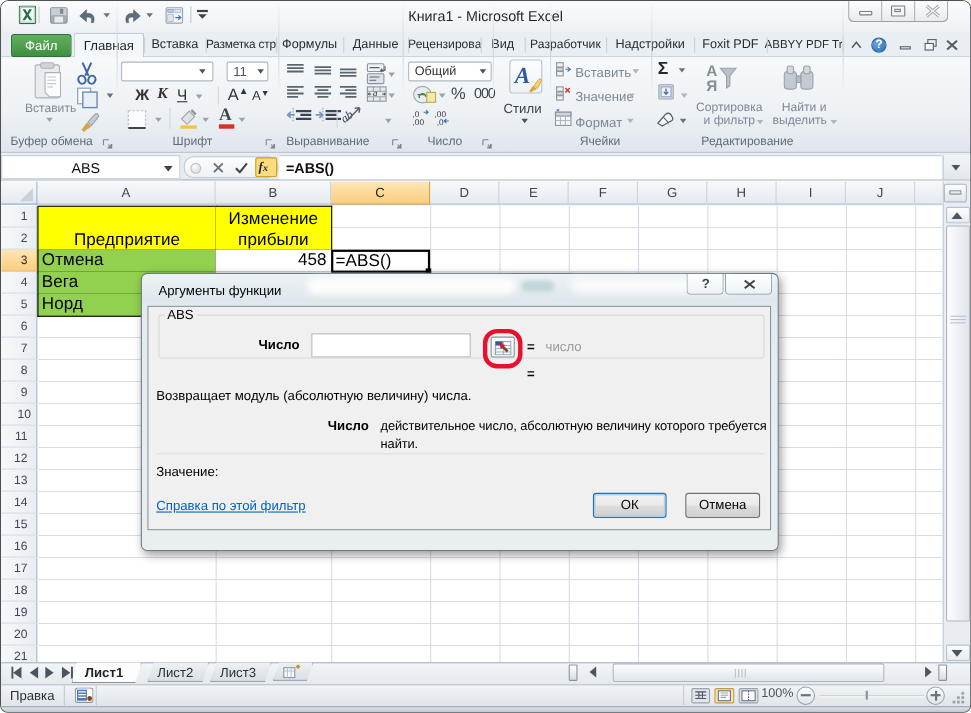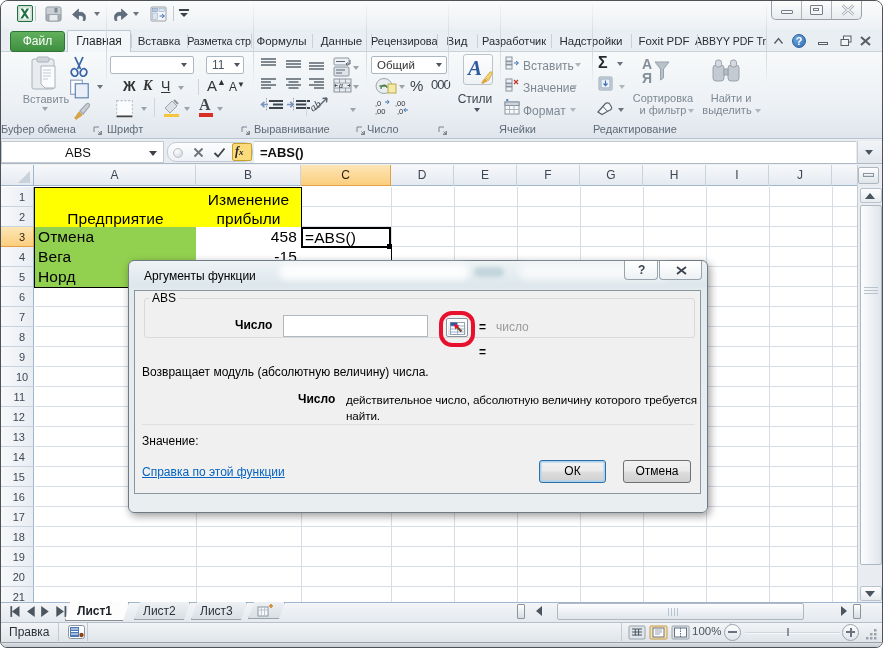--- a/index.html
+++ b/index.html
@@ -23,21 +23,21 @@
 .tabsep { position:absolute; top:33px; height:14px; width:1px; background:#c8d0d9; }
 #tab-file { position:absolute; left:9px; top:30px; width:55px; height:21px; border-radius:3px;
   background:linear-gradient(#60b05c,#3f8f42); border:1px solid #2e7434; color:#fff; font-size:12px; text-align:center; line-height:19px; }
 #tab-sel { position:absolute; left:66px; top:29px; width:64px; height:23px; background:#f4f7f9; border:1px solid #c0c9d3; border-bottom:none; border-radius:2px 2px 0 0; color:#1d2227; font-size:12px; text-align:center; line-height:21px; }
 
 
 #ribbon { position:absolute; left:0; top:51px; width:100%; height:87px;
   background:linear-gradient(#f7f9fa 0%, #edf1f5 60%, #e2e8ee 92%, #dfe5ec 100%);
   border-bottom:1px solid #b9c3ce; }
 .rgsep { position:absolute; top:2px; height:82px; width:1px; background:linear-gradient(#f5f7f9,#c9d2db,#f0f3f6); }
-.rglabel { position:absolute; bottom:3px; left:0; width:100%; font-size:11px; color:#5f6b78; }
+.rglabel { position:absolute; bottom:3px; left:0; width:100%; text-align:center; font-size:11px; color:#5f6b78; }
 .rbtn-txt { font-size:11px; color:#3b444e; }
 
 
 #fbar { position:absolute; left:0; top:139px; width:100%; height:24px; background:#e7ecf1; border-bottom:1px solid #aeb8c4; }
 #namebox { position:absolute; left:0; top:140px; width:163px; height:22px; background:#fff; border:1px solid #c3ccd6; }
 #fxpill { position:absolute; left:166px; top:141px; width:86px; height:20px; background:linear-gradient(#fdfdfe,#eef1f5); border:1px solid #c3ccd6; border-radius:9px; }
 #ftext { position:absolute; left:253px; top:140px; width:602px; height:22px; background:#fff; border-top:1px solid #c3ccd6; font-size:13px; font-weight:bold; color:#111; line-height:22px; padding-left:6px;}
 #fexp { position:absolute; left:856px; top:140px; width:26px; height:22px; background:linear-gradient(#f2f4f7,#e2e7ed); border-left:1px solid #c3ccd6; }
 
 
@@ -58,32 +58,33 @@
 #vsb { position:absolute; left:856px; top:164px; width:27px; height:437px; background:#e9edf2; border-left:1px solid #c3ccd6;}
 
 
 #sheetrow { position:absolute; left:0; top:601px; width:100%; height:20px; background:linear-gradient(#f3f5f7,#e4e9ee); border-top:1px solid #9eb6ce; }
 
 
 #statusbar { position:absolute; left:0; top:621px; width:100%; height:20px; background:linear-gradient(#f2f4f6,#dfe5ea); border-top:1px solid #b7c0ca; font-size:12px; color:#3b444e; }
 #frame-bottom { position:absolute; left:0; top:641px; width:100%; height:7px; background:linear-gradient(#dde2e8,#b6bdc5); border-top:1px solid #9aa0a6; }
 
 
-#dlg { position:absolute; left:127px; top:259px; width:580px; height:253px;
+#dlg { position:absolute; left:127px; top:247px; width:580px; height:253px;
   border:1px solid #6e7b85; border-radius:6px;
   background:linear-gradient(#eef3f5 0%,#dde7ec 25px,#e4ebef 30px,#e9eef1 100%);
   box-shadow:2px 3px 9px rgba(0,0,0,0.4); }
 #dlg-client { position:absolute; left:5px; top:29px; width:567px; height:204px; background:#f0f0f0; border:1px solid #8a959d; }
 #dlg-title { position:absolute; left:15px; top:8px; font-size:12px; color:#000; }
 .dlgbtn { position:absolute; top:0; height:19px; background:linear-gradient(#fff,#eef2f4); border:1px solid #98a3ab; border-top:none; border-radius:0 0 4px 4px; }
 </style>
 </head>
 <body>
 <div id="win">
   <div id="titlebar"></div>
+  <div id="title-text">Книга1  -  Microsoft Excel</div>
 
   <div class="abs" style="left:16px;top:4px;width:16px;height:17px;">
     <svg width="16" height="17" viewBox="0 0 16 17">
       <rect x="0.5" y="0.5" width="15" height="16" rx="1.5" fill="#e9f2e9" stroke="#1e6e41"></rect>
       <rect x="2" y="2" width="12" height="13" fill="#f8fbf8" stroke="#7dae8e" stroke-width="0.5"></rect>
       <path d="M3.5 3.5 L6.6 8.5 L3.3 13.5 L5.8 13.5 L7.8 10.4 L9.8 13.5 L12.3 13.5 L9 8.5 L12.1 3.5 L9.6 3.5 L7.8 6.5 L6 3.5 Z" fill="#1f7246"></path>
     </svg>
   </div>
   <div class="abs" style="left:34px;top:5px;width:1px;height:15px;background:#c3c9cf;"></div>
   <div class="abs" style="left:44px;top:5px;">
@@ -591,18 +592,18 @@
       </div>
       <div class="abs" style="left:304px;top:20px;width:36px;height:36px;border:4.5px solid #e8112d;border-radius:13px;"></div>
       <div class="abs" style="left:344px;top:29px;font-size:12px;font-weight:bold;color:#000;">=</div>
       <div class="abs" style="left:361px;top:29px;font-size:12px;color:#9a9a9a;">число</div>
       <div class="abs" style="left:344px;top:54px;font-size:12px;font-weight:bold;color:#000;">=</div>
       <div class="abs" style="left:7px;top:74px;font-size:12px;color:#000;">Возвращает модуль (абсолютную величину) числа.</div>
       <div class="abs" style="left:163px;top:101px;width:44px;font-size:12px;font-weight:bold;color:#000;">Число</div>
       <div class="abs" style="left:211px;top:101px;width:368px;font-size:11.7px;color:#000;line-height:16px;letter-spacing:-0.1px;">действительное число, абсолютную величину которого требуется найти.</div>
       <div class="abs" style="left:7px;top:133px;width:553px;height:1px;background:#dfdfdf;"></div>
       <div class="abs" style="left:7px;top:143px;font-size:12px;color:#000;">Значение:</div>
-      <div class="abs" style="left:7px;top:174px;font-size:12px;color:#0563c1;text-decoration:underline;">Справка по этой функции</div>
+      <div class="abs" style="left:7px;top:174px;font-size:12px;color:#0563c1;text-decoration:underline;">Справка по этой фильтр</div>
       <div class="abs" style="left:404px;top:169px;width:67px;height:23px;background:linear-gradient(#f2f2f2 0%,#ebebeb 45%,#dddddd 55%,#cfcfcf 100%);border:1px solid #2f6fa7;border-radius:3px;box-shadow:inset 0 0 0 1.5px #a8d2ef;font-size:12px;color:#000;text-align:center;line-height:20px;">ОК</div>
       <div class="abs" style="left:488px;top:169px;width:68px;height:23px;background:linear-gradient(#f2f2f2 0%,#ebebeb 45%,#dddddd 55%,#cfcfcf 100%);border:1px solid #707070;border-radius:3px;font-size:12px;color:#000;text-align:center;line-height:20px;">Отмена</div>
     </div>
   </div>
 </div>
 
 </body></html>

